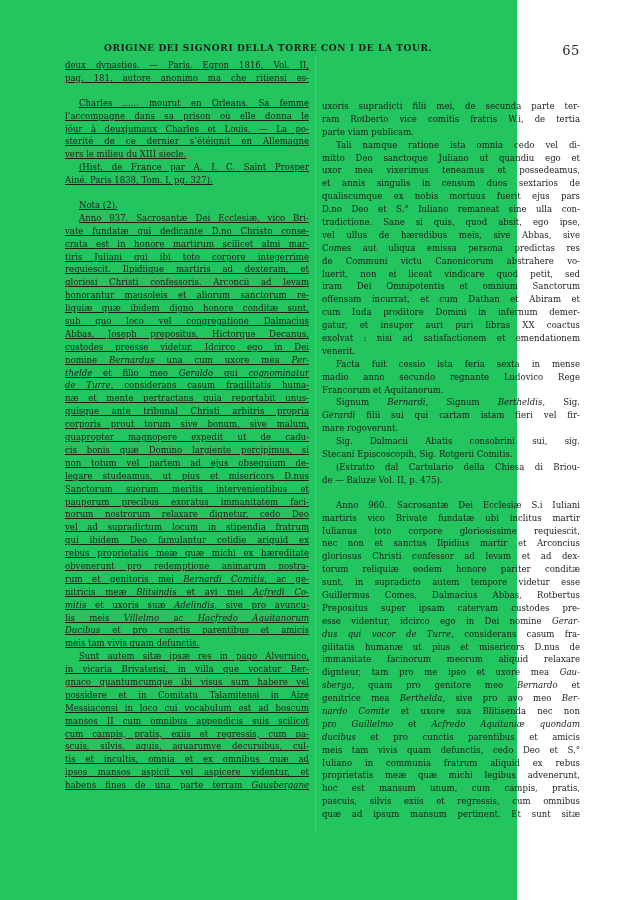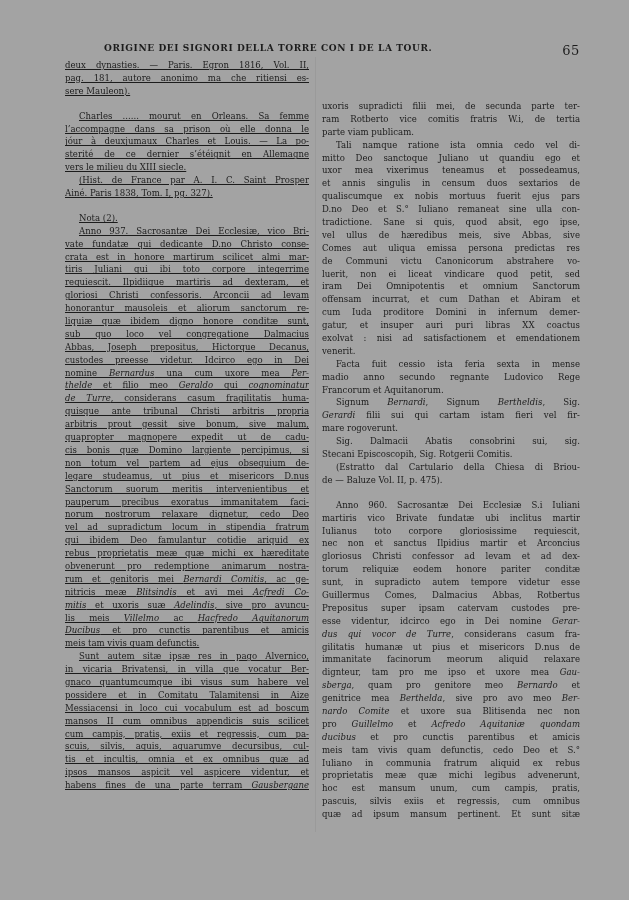--- a/index.html
+++ b/index.html
@@ -1,18 +1,18 @@
 <!DOCTYPE html>
 <html><head>
 <meta charset="utf-8">
 <style>
   html, body { margin:0; padding:0; background:#ffffff; }
   body { width:629px; height:900px; position:relative; overflow:hidden;
          font-family:"DejaVu Serif", serif; color:#1c1c1c; }
-  .page { position:absolute; left:0; top:0; width:629px; height:900px; background:#a3a3a3; }
+  .page { position:absolute; left:0; top:0; width:517px; height:900px; background:#22c55e; }
   .header { position:absolute; top:43px; left:68px; width:512px; height:14px;
             font-size:9px; letter-spacing:0.6px; }
   .header .title { position:absolute; left:36px; top:0; font-weight:bold; }
   .header .pageno { position:absolute; right:0; top:0; font-size:13px; }
   .col { position:absolute; top:59px; font-size:8.55px; line-height:12.9px; text-align:justify; }
   .col.left { left:65px; width:244px;text-decoration:underline; }
   .col.right { left:322px; width:258px;margin-top:41px; }
   .divider { position:absolute; left:315px; top:57px; width:1px; height:775px; background:#9a9a9a; }
   .line { display:block; white-space:nowrap; text-align:justify; text-align-last:justify; height:12.9px; overflow:hidden; }
   .line.last { text-align-last:left; }
@@ -25,21 +25,20 @@
 
 <div class="page">
   <div class="header">
     <span class="title">ORIGINE DEI SIGNORI DELLA TORRE CON I DE LA TOUR.</span>
     <span class="pageno">65</span>
   </div>
   <div class="divider"></div>
   <div class="col left" id="col-left">
       <span class="line">deux dynasties. — Paris. Egron 1816, Vol. II,</span>
       <span class="line">pag. 181, autore anonimo ma che ritiensi es-</span>
-      <span class="line last">sere Mauleon).</span>
       <span class="gap" style="display: block;"></span>
       <span class="line ind">Charles ...... mourut en Orleans. Sa femme</span>
       <span class="line">l’accompagne dans sa prison où elle donna le</span>
       <span class="line">jóur à deuxjumaux Charles et Louis. — La po-</span>
       <span class="line">sterité de ce dernier s’étéignit en Allemagne</span>
       <span class="line last">vers le milieu du XIII siecle.</span>
       <span class="line ind">(Hist. de France par A. I. C. Saint Prosper</span>
       <span class="line last">Ainé. Paris 1838, Tom. I, pg. 327).</span>
       <span class="gap" style="display: block;"></span>
       <span class="line last ind">Nota (2).</span>
@@ -50,22 +49,23 @@
       <span class="line">requiescit. Ilpidiique martiris ad dexteram, et</span>
       <span class="line">gloriosi Christi confessoris. Arconcii ad levam</span>
       <span class="line">honorantur mausoleis et aliorum sanctorum re-</span>
       <span class="line">liquiæ quæ ibidem digno honore conditæ sunt,</span>
       <span class="line">sub quo loco vel congregatione Dalmacius</span>
       <span class="line">Abbas, Joseph prepositus, Hictorque Decanus,</span>
       <span class="line">custodes preesse videtur. Idcirco ego in Dei</span>
       <span class="line">nomine <i>Bernardus</i> una cum uxore mea <i>Per-</i></span>
       <span class="line"><i>thelde</i> et filio meo <i>Geraldo</i> qui <i>cognominatur</i></span>
       <span class="line"><i>de Turre</i>, considerans casum fragilitatis huma-</span>
+      <span class="line">næ et mente pertractans quia reportabit unus-</span>
       <span class="line">quisque ante tribunal Christi arbitris propria</span>
-      <span class="line">arbitris prout gessit sive bonum, sive malum,</span>
+      <span class="line">corporis prout torum sive bonum, sive malum,</span>
       <span class="line">quapropter magnopere expedit ut de cadu-</span>
       <span class="line">cis bonis quæ Domino largiente percipimus, si</span>
       <span class="line">non totum vel partem ad ejus obsequium de-</span>
       <span class="line">legare studeamus, ut pius et misericors D.nus</span>
       <span class="line">Sanctorum suorum meritis intervenientibus et</span>
       <span class="line">pauperum precibus exoratus immanitatem faci-</span>
       <span class="line">norum nostrorum relaxare dignetur, cedo Deo</span>
       <span class="line">vel ad supradictum locum in stipendia fratrum</span>
       <span class="line">qui ibidem Deo famulantur cotidie ariquid ex</span>
       <span class="line">rebus proprietatis meæ quæ michi ex hæreditate</span>

